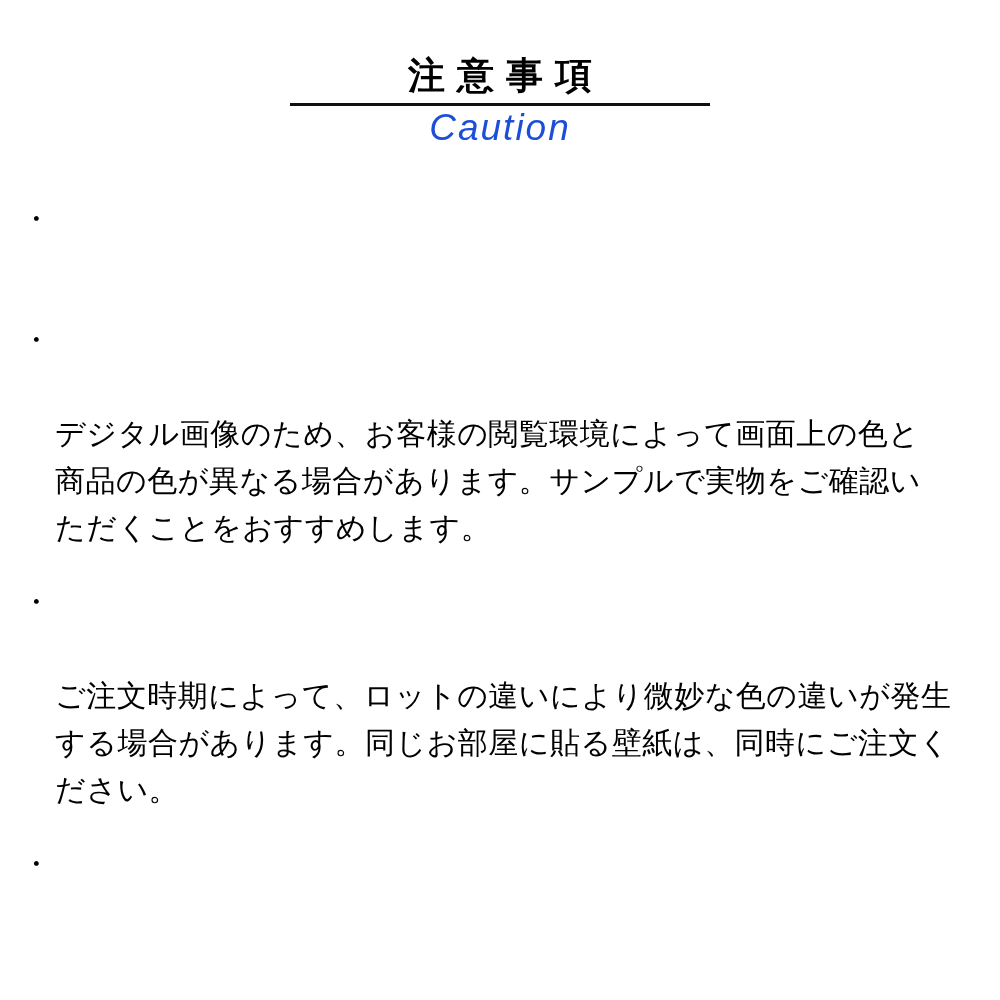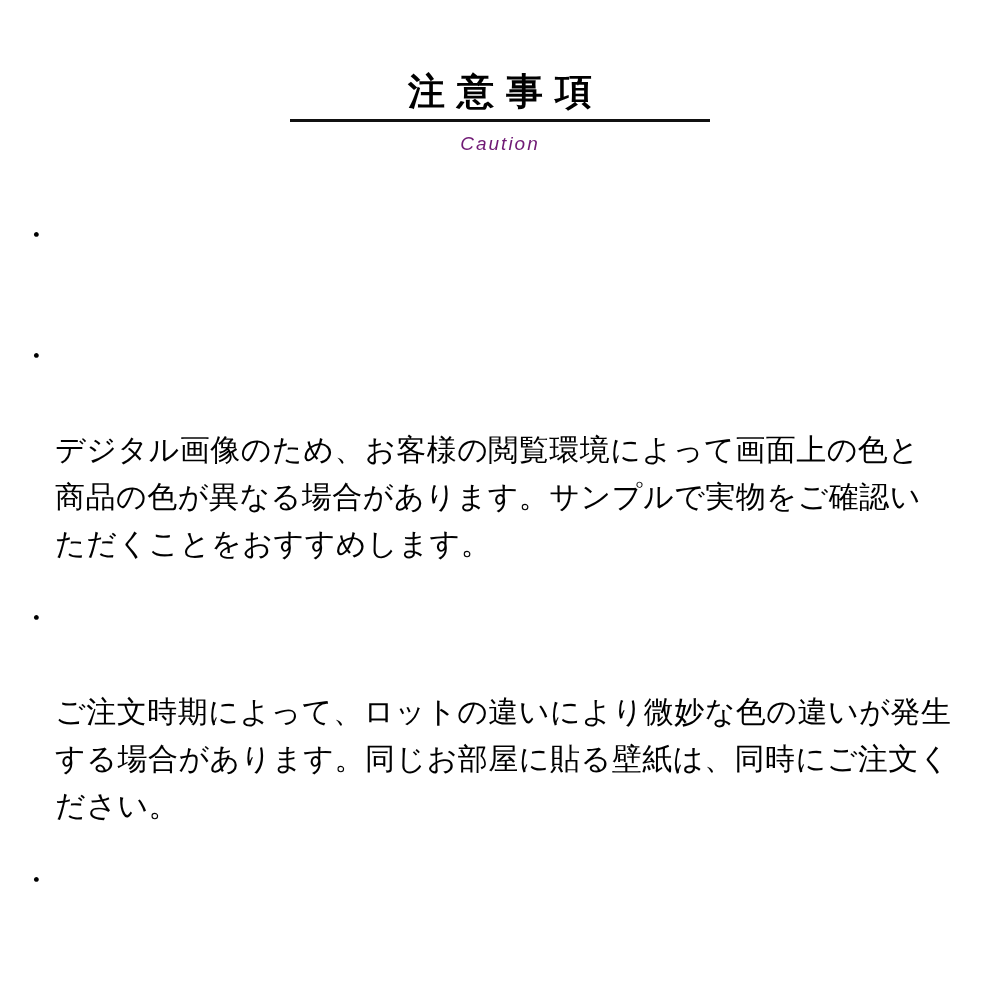--- a/index.html
+++ b/index.html
@@ -15,43 +15,43 @@
     overflow: hidden;
   }
   .page {
     width: 1000px;
     height: 1000px;
     box-sizing: border-box;
     background: #ffffff;
   }
   .header {
     text-align: center;
-    padding-top: 72px;
+    padding-top: 56px;
   }
   .title {
     font-size: 37px;
     font-weight: 700;
     letter-spacing: 12px;
     text-indent: 12px; 
     line-height: 40px;
     color: #000000;
   }
   .title-rule {
     width: 420px;
     height: 3px;
     background: #111111;
     margin: 7px auto 5px auto;
   }
   .subtitle {
-    font-size: 19px;
+    font-size: 37px;
     font-style: italic;
     font-weight: 500;
     letter-spacing: 2px;
     line-height: 34px;
-    color: #701a75;
+    color: #1d4ed8;
   }
   .caution-list {
     list-style: none;
     margin: 50px 0 0 0;
     padding: 0;
   }
   .caution-item {
     position: relative;
     margin: 0 20px 27px 55px;
     font-size: 30px;

